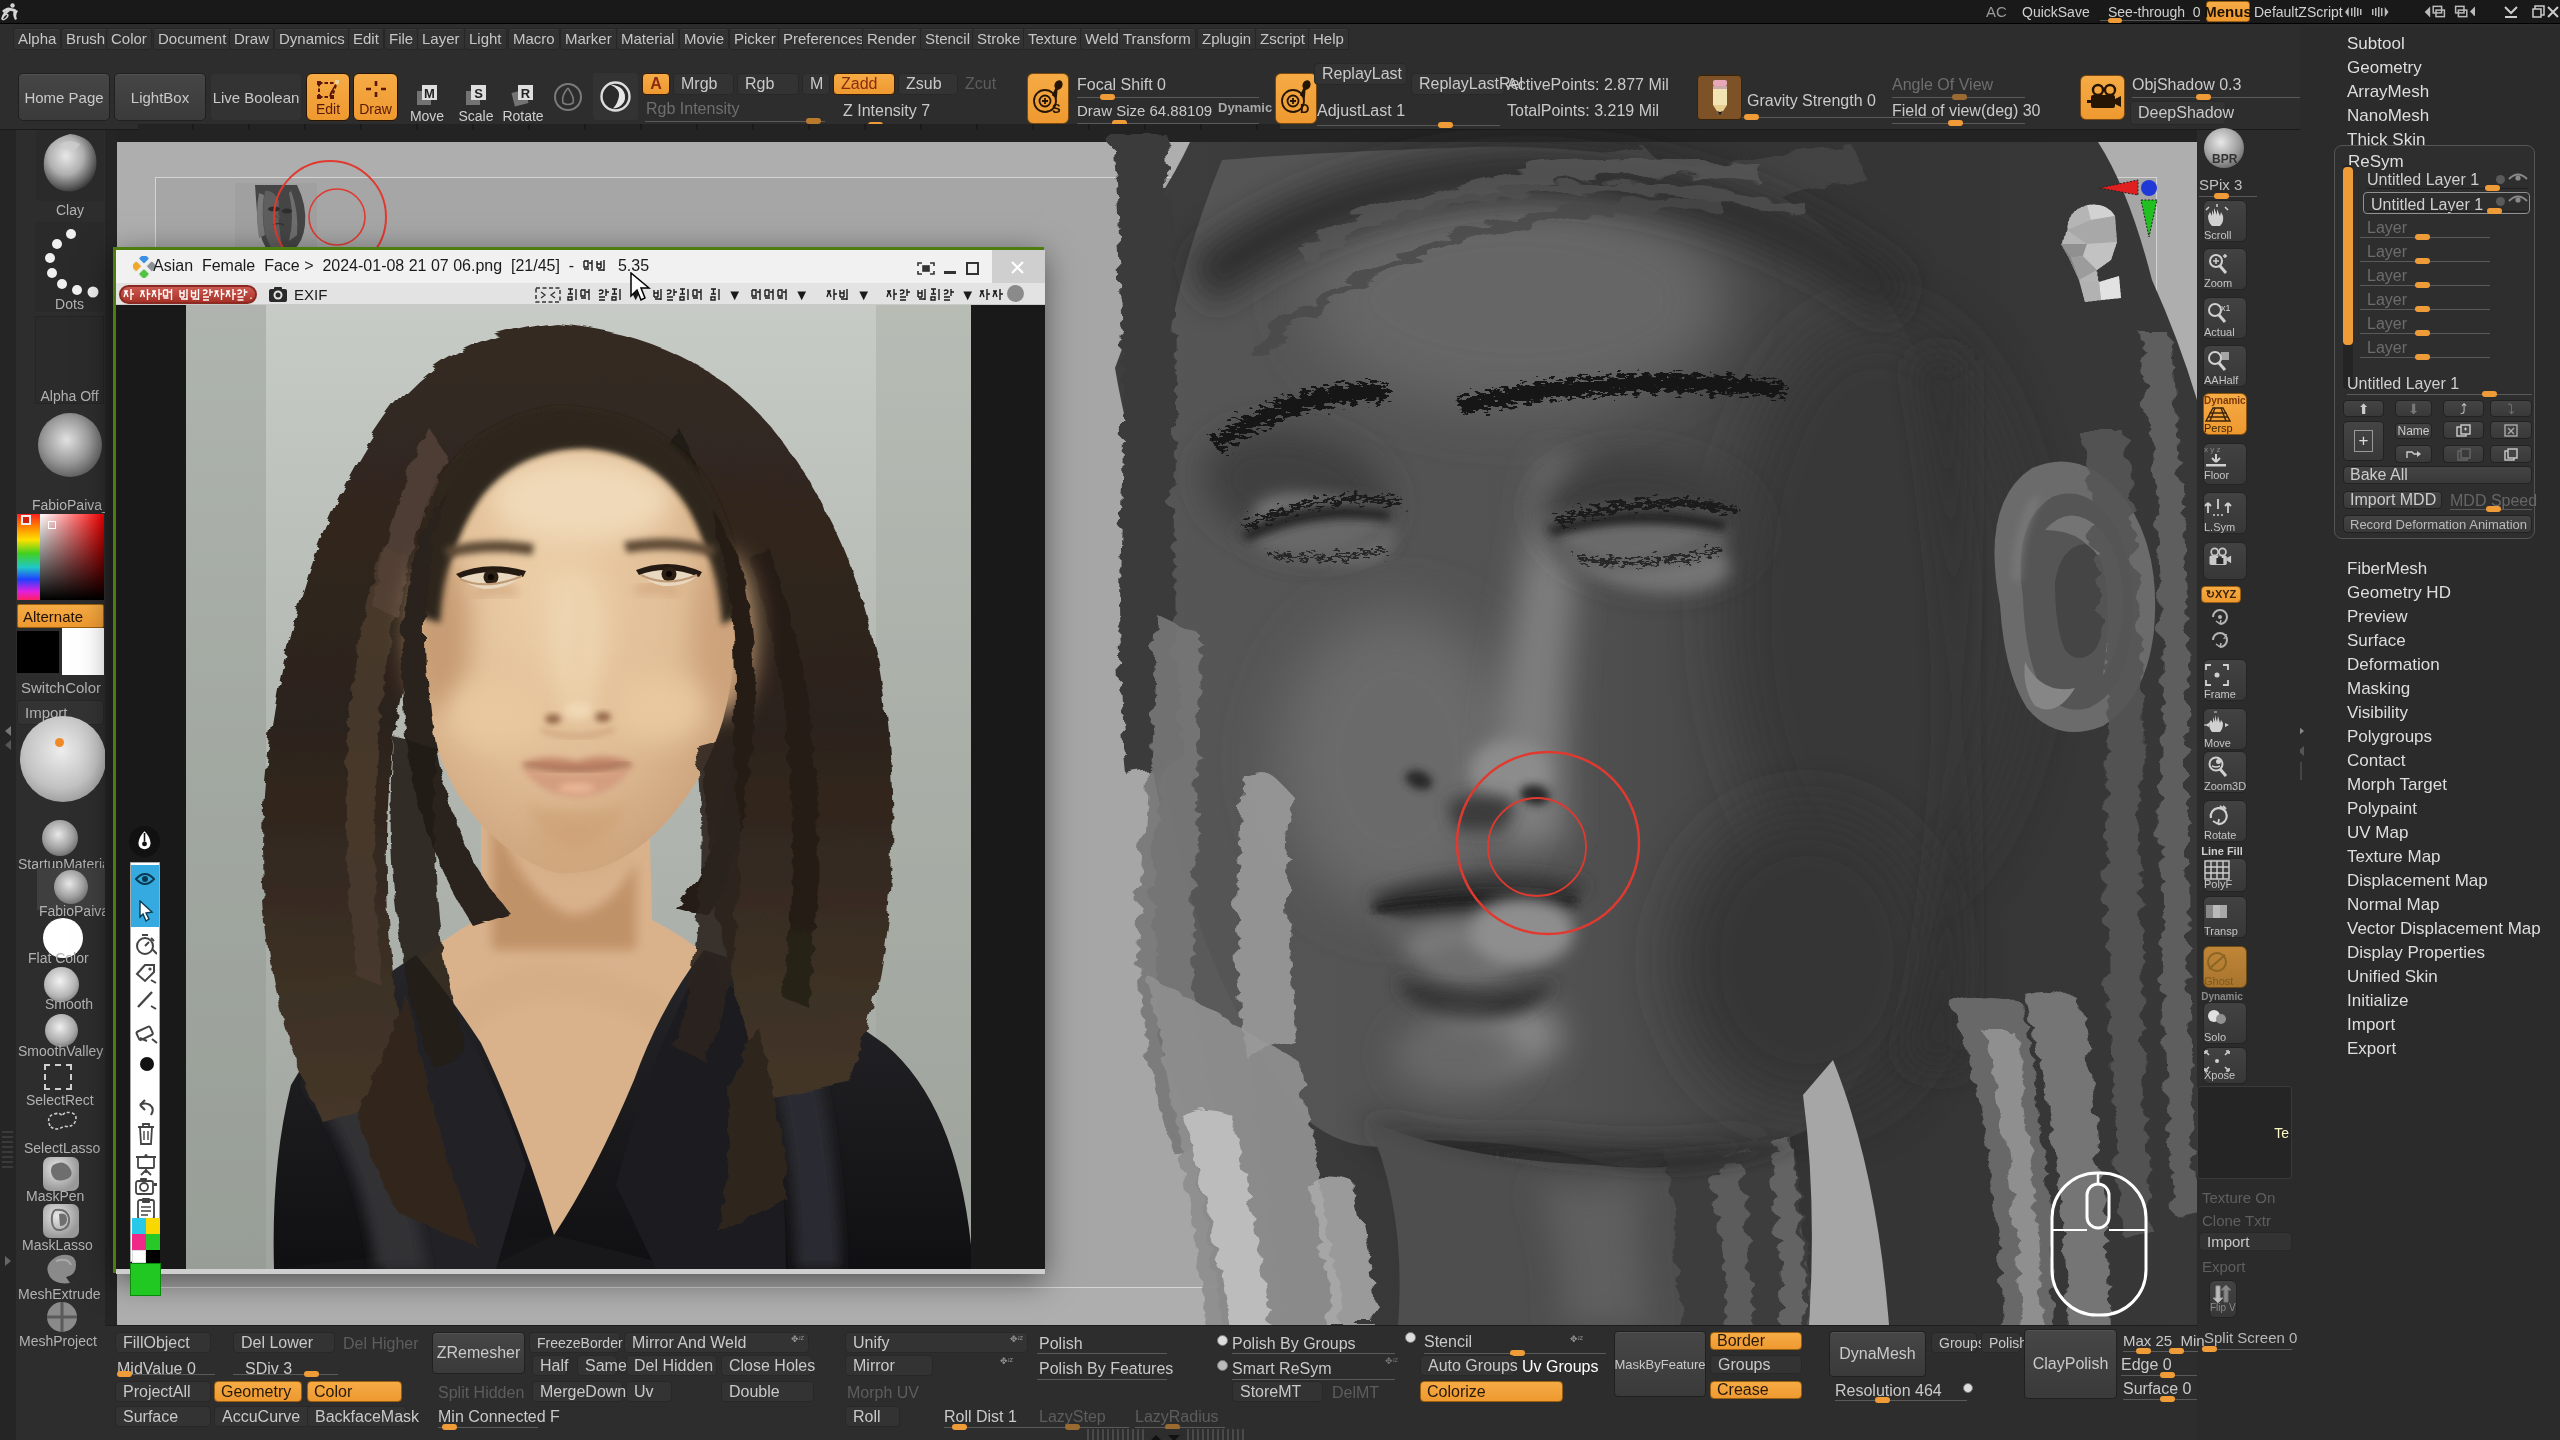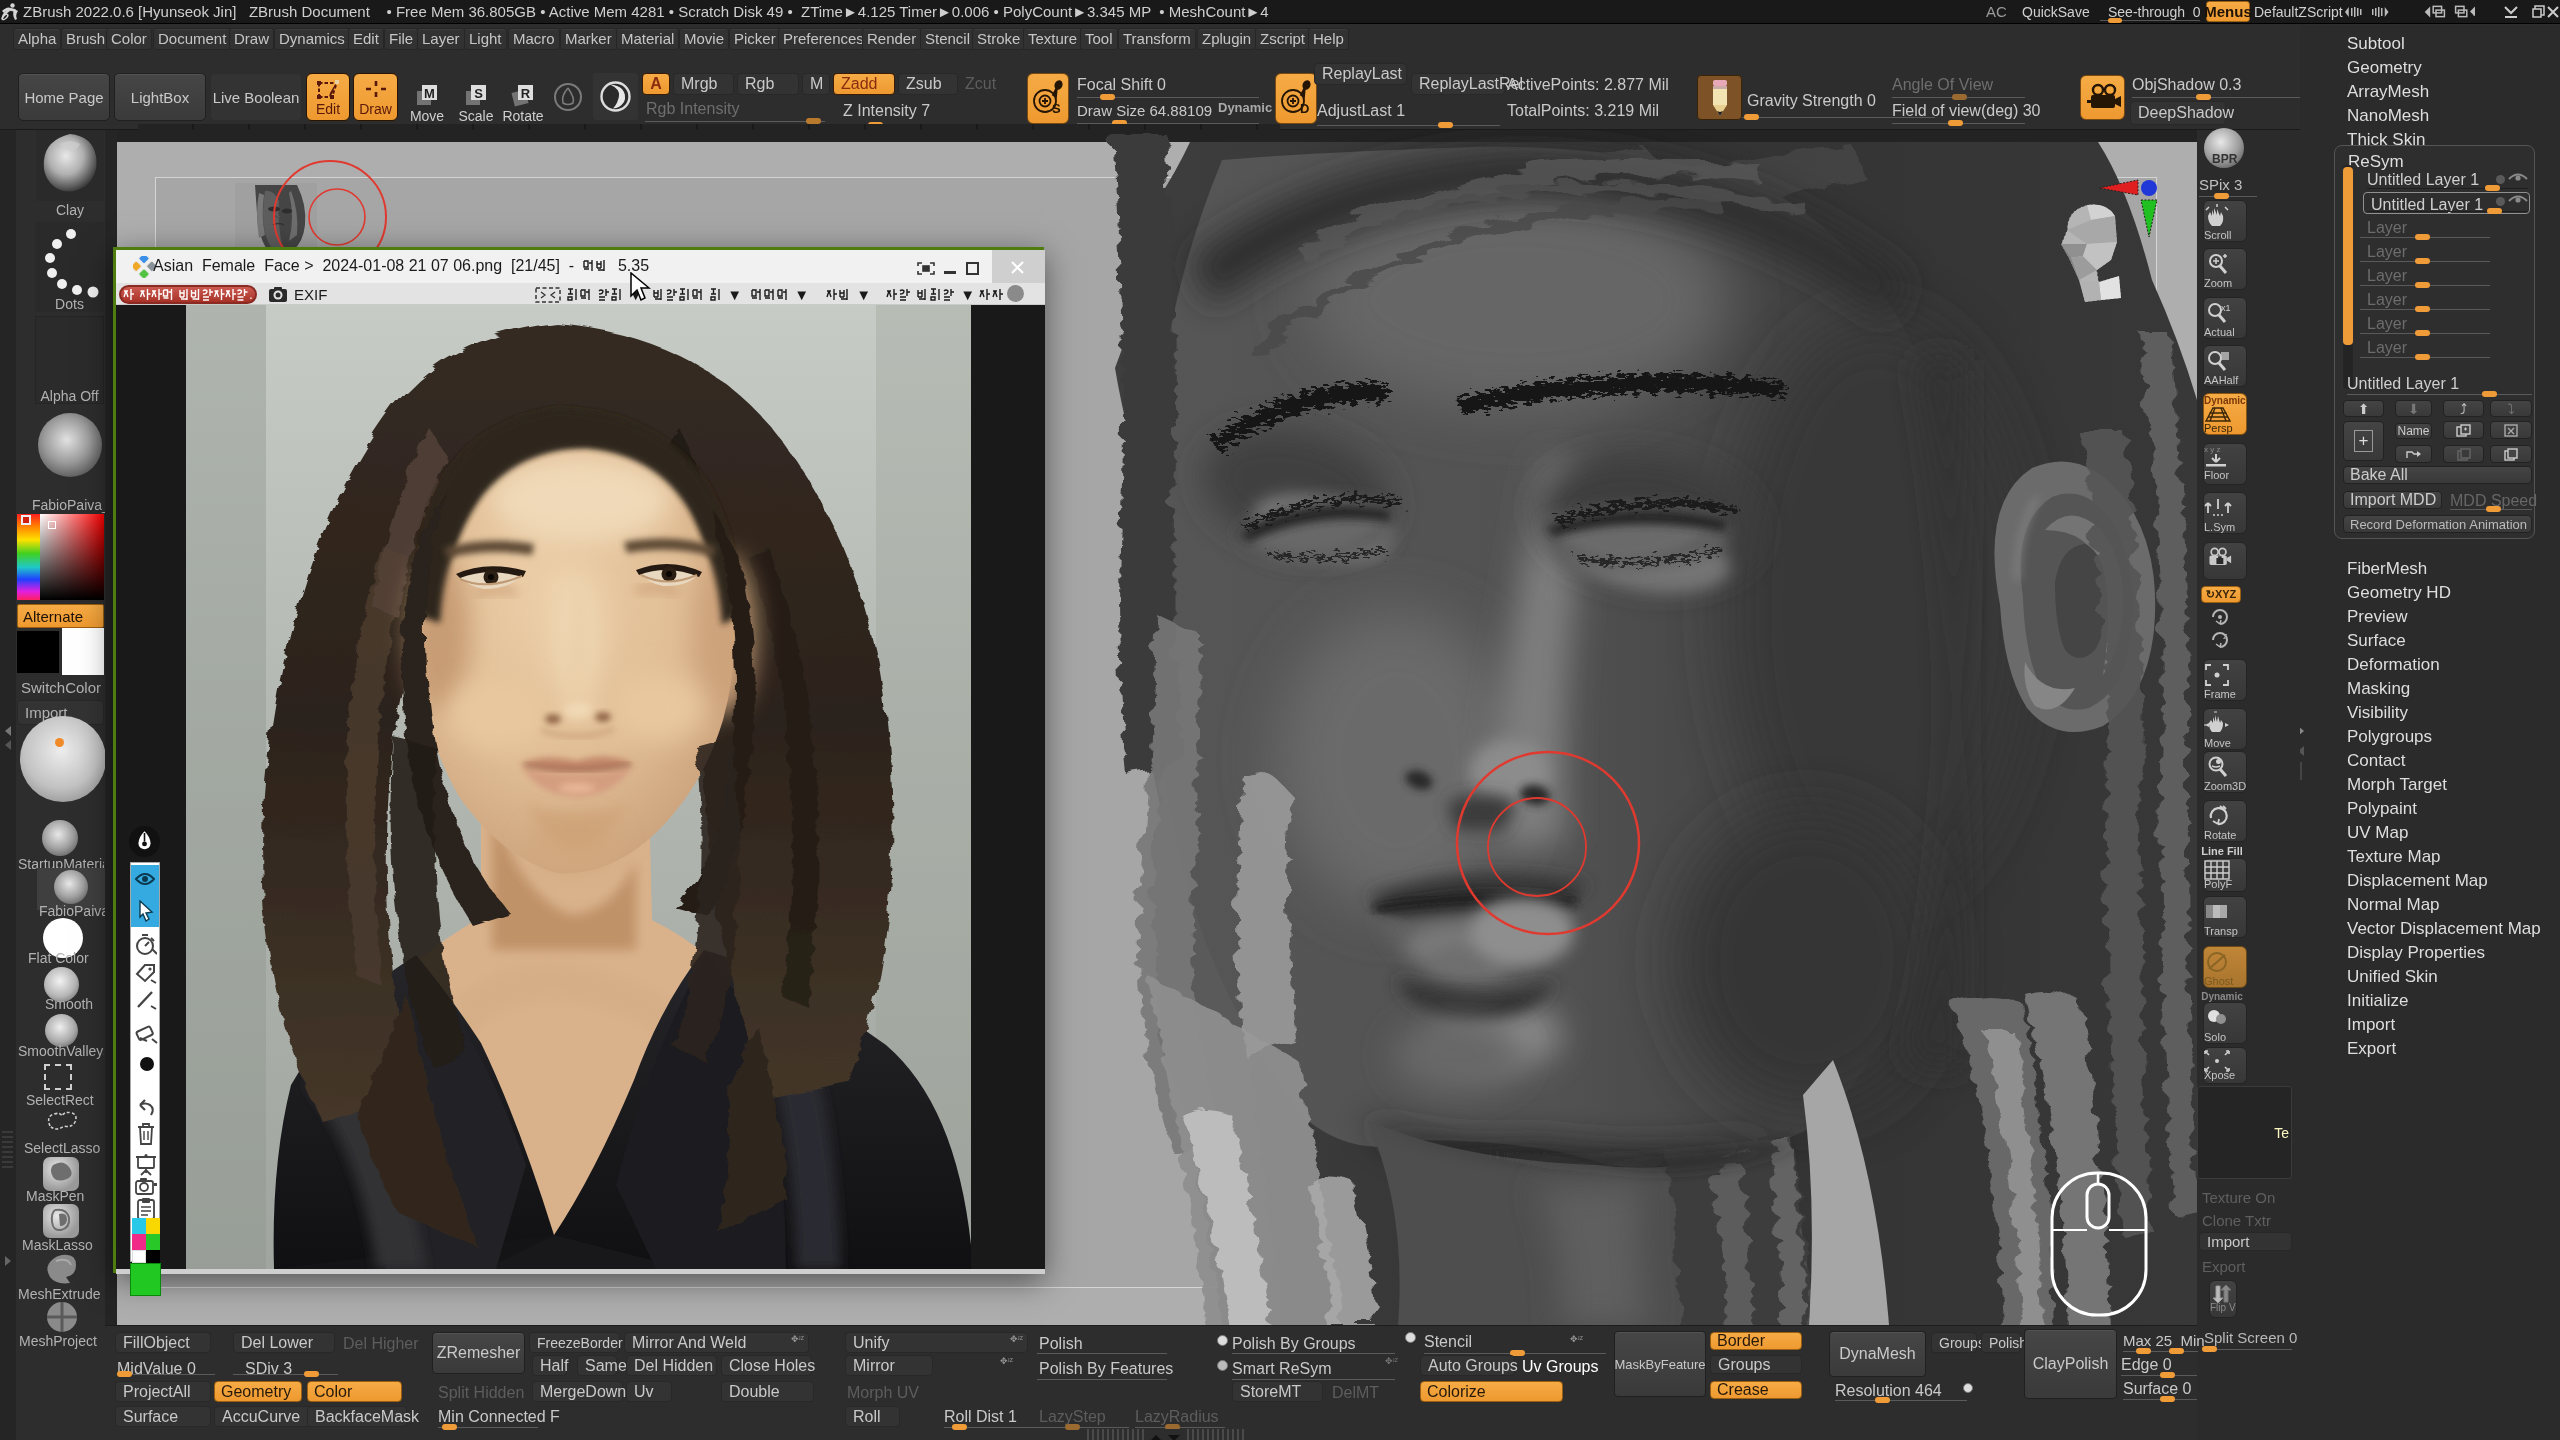--- a/index.html
+++ b/index.html
@@ -22,21 +22,20 @@
 <div class="abs" style="left:0;top:0;width:2560px;height:24px;background:#191919;border-bottom:1px solid #000">
   <svg class="abs" style="left:1px;top:2px" width="20" height="20" viewBox="0 0 20 20">
       <g fill="#d5d5d5">
         <circle cx="11.5" cy="3.5" r="2.2"></circle>
         <path d="M1 9 Q6 4 10 6 L14 7 Q16 8 15 10 L10 9 Q5 8 3 11 Z"></path>
         <path d="M13 7 L17 9 Q14 13 16 17 L14 18 Q11 13 13 7 Z"></path>
         <path d="M9 9 Q4 12 2 17 Q0 19 1 14 Q3 9 8 8 Z"></path>
         <ellipse cx="4" cy="15" rx="3.4" ry="1.6" transform="rotate(-40 4 15)" fill="none" stroke="#d5d5d5" stroke-width="1.5"></ellipse>
       </g>
     </svg>
-  <span class="wtxt" style="left:23px;top:3px;font-size:15px;color:#cfcfcf">ZBrush 2022.0.6 [Hyunseok Jin]&nbsp;&nbsp;&nbsp;ZBrush Document&nbsp;&nbsp;&nbsp;&nbsp;• Free Mem 36.805GB • Active Mem 4281 • Scratch Disk 49 •&nbsp; ZTime►4.125 Timer►0.006 • PolyCount►3.345 MP &nbsp;• MeshCount►4</span>
   <span class="wtxt" style="left:1986px;top:3px;font-size:15px;color:#9a9a9a">AC</span>
   <span class="wtxt" style="left:2022px;top:4px;font-size:14px;color:#d0d0d0">QuickSave</span>
   <span class="wtxt" style="left:2108px;top:4px;font-size:14px;color:#d0d0d0">See-through&nbsp; 0</span>
   <div class="abs" style="left:2100px;top:20px;width:100px;height:1px;background:#555"></div>
   <div class="dot" style="left:2108px;top:18px;width:14px;height:5px"></div>
   <div class="obtn" style="left:2206px;top:1px;width:44px;height:21px;border-radius:3px;font-size:15px;font-weight:bold;color:#1d1205">Menus</div>
   <span class="wtxt" style="left:2254px;top:4px;font-size:14px;color:#d0d0d0">DefaultZScript</span>
   <svg class="abs" style="left:2342px;top:5px" width="72" height="14" viewBox="0 0 96 14" preserveAspectRatio="none">
       <g fill="#bbb">
         <path d="M4 7 L9 2 L9 12Z"></path>
@@ -88,21 +87,21 @@
     <span class="mi" style="left:508px">Macro</span>
     <span class="mi" style="left:560px">Marker</span>
     <span class="mi" style="left:616px">Material</span>
     <span class="mi" style="left:679px">Movie</span>
     <span class="mi" style="left:729px">Picker</span>
     <span class="mi" style="left:778px">Preferences</span>
     <span class="mi" style="left:862px">Render</span>
     <span class="mi" style="left:920px">Stencil</span>
     <span class="mi" style="left:972px">Stroke</span>
     <span class="mi" style="left:1023px">Texture</span>
-    <span class="mi" style="left:1080px">Tool</span>
+    <span class="mi" style="left:1080px">Weld</span>
     <span class="mi" style="left:1118px">Transform</span>
     <span class="mi" style="left:1197px">Zplugin</span>
     <span class="mi" style="left:1255px">Zscript</span>
     <span class="mi" style="left:1308px">Help</span>
 </div>
 
 <div class="abs" id="toolbar" style="left:0;top:51px;width:2560px;height:79px;background:#2d2d2d;border-bottom:1px solid #1a1a1a">
   <div class="btn" style="left:18px;top:22px;width:92px;height:48px;font-size:15px">Home Page</div>
   <div class="btn" style="left:114px;top:22px;width:92px;height:48px;font-size:15px">LightBox</div>
   <div class="btn" style="left:210px;top:22px;width:92px;height:48px;background:#333;border-color:#2d2d2d;box-shadow:none;font-size:15px">Live Boolean</div>

